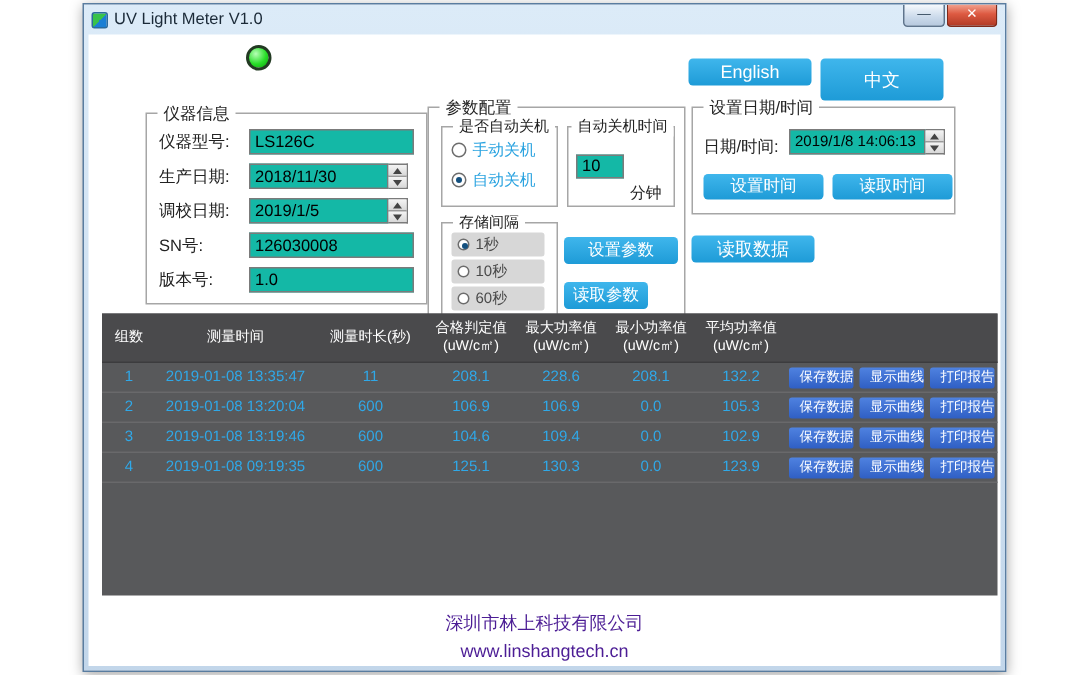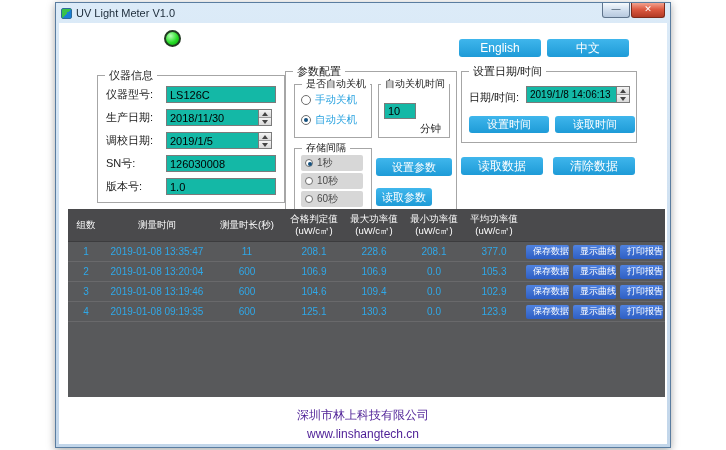--- a/index.html
+++ b/index.html
@@ -75,21 +75,21 @@
         <div class="wbtn min">—</div>
         <div class="wbtn close">✕</div>
       </div>
     </div>
 
     <div class="content">
 
       <div class="green-dot"></div>
 
       <button class="cbtn" style="left:400px; top:16px; width:82px; height:18px;">English</button>
-      <button class="cbtn" style="left:488px; top:16px; width:82px; height:18px;">中文</button>
+      <button class="cbtn" style="left:488px; top:16px; width:82px; height:28px;">中文</button>
 
       <div class="group" style="left:38px; top:52px; width:188px; height:128px;">
         <span class="gtitle">仪器信息</span>
 
         <div class="frow" style="top:10px;">
           <span class="flabel">仪器型号:</span>
           <div class="fval">
               <input class="tinput" value="LS126C" style="">
             </div>
         </div>
@@ -188,21 +188,20 @@
             <div>
                 <span class="tri-dn"></span>
               </div>
           </div>
         </div>
         <button class="cbtn" style="left:7px; top:44px; width:80px; height:17px; font-size:11px; line-height:17px;">设置时间</button>
         <button class="cbtn" style="left:93px; top:44px; width:80px; height:17px; font-size:11px; line-height:17px;">读取时间</button>
       </div>
 
       <button class="cbtn" style="left:402px; top:134px; width:82px; height:18px;">读取数据</button>
-      <button class="cbtn" style="left:494px; top:134px; width:82px; height:18px;">清除数据</button>
 
       <div class="tablewrap">
         <div class="thead">
           <div class="th c0">
               <span>组数</span>
             </div>
           <div class="th c1">
               <span>测量时间</span>
             </div>
           <div class="th c2">
@@ -227,21 +226,21 @@
           <div class="th cbts"></div>
         </div>
 
         <div class="trow">
           <div class="td c0">1</div>
           <div class="td c1">2019-01-08 13:35:47</div>
           <div class="td c2">11</div>
           <div class="td c3">208.1</div>
           <div class="td c4">228.6</div>
           <div class="td c5">208.1</div>
-          <div class="td c6">377.0</div>
+          <div class="td c6">132.2</div>
           <div class="cbts">
             <button class="rowbtn">保存数据</button>
             <button class="rowbtn">显示曲线</button>
             <button class="rowbtn">打印报告</button>
           </div>
         </div>
 
         <div class="trow">
           <div class="td c0">2</div>
           <div class="td c1">2019-01-08 13:20:04</div>

